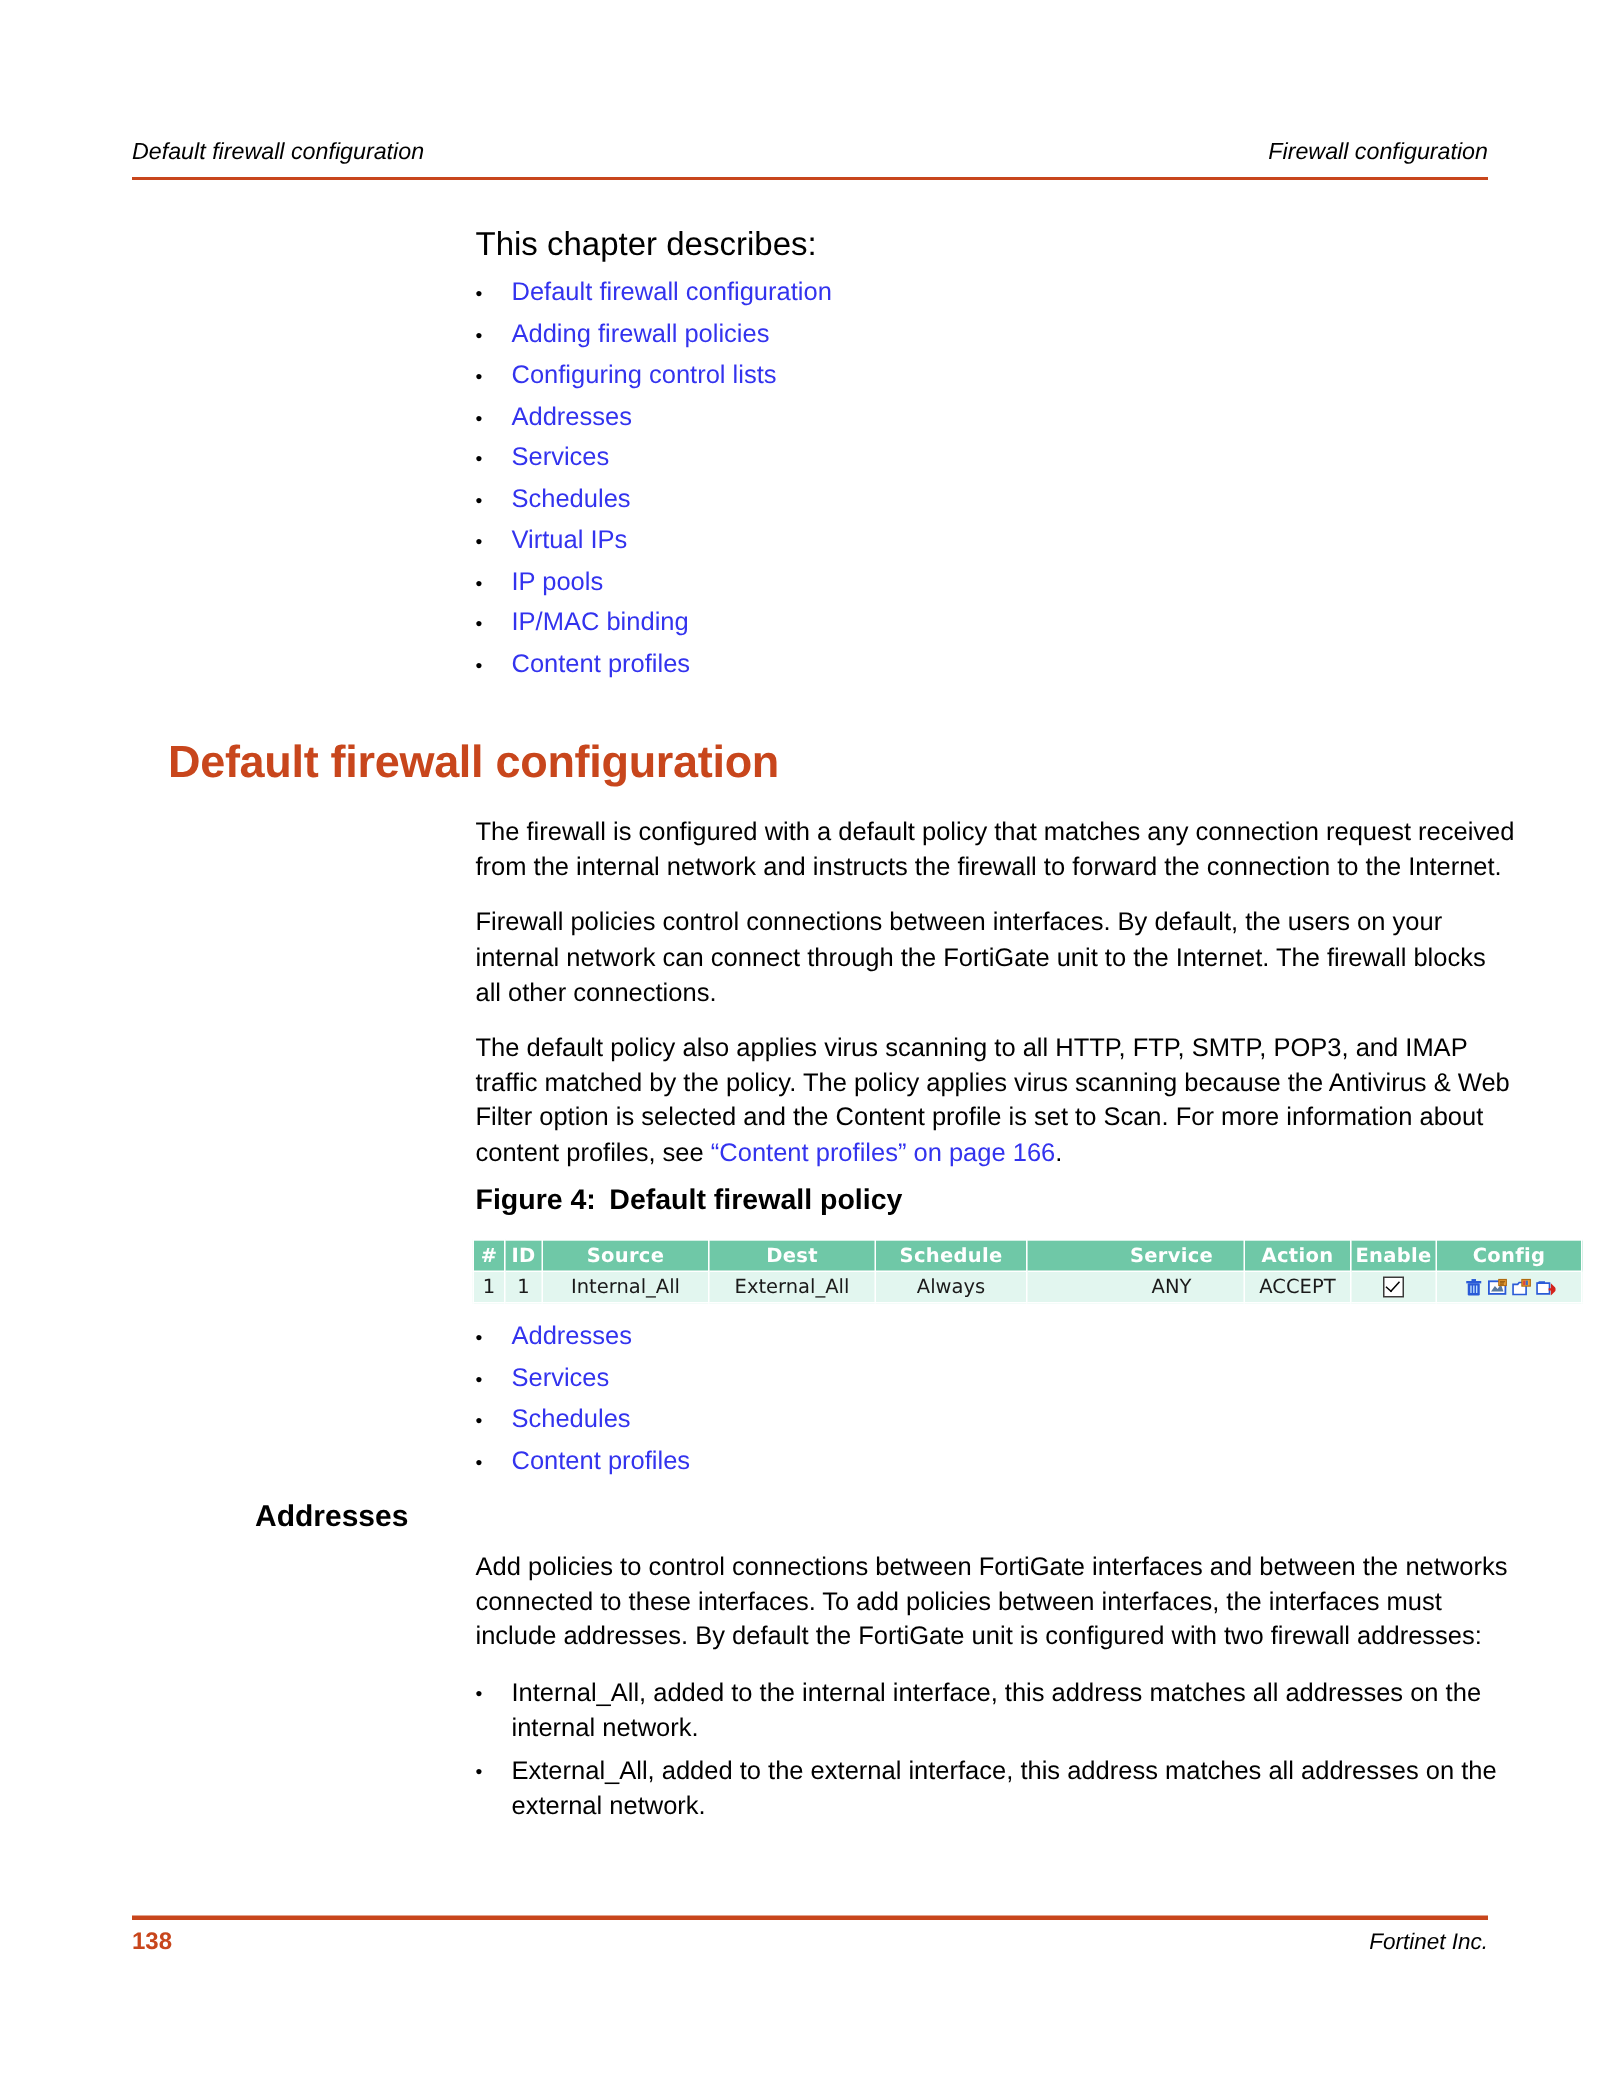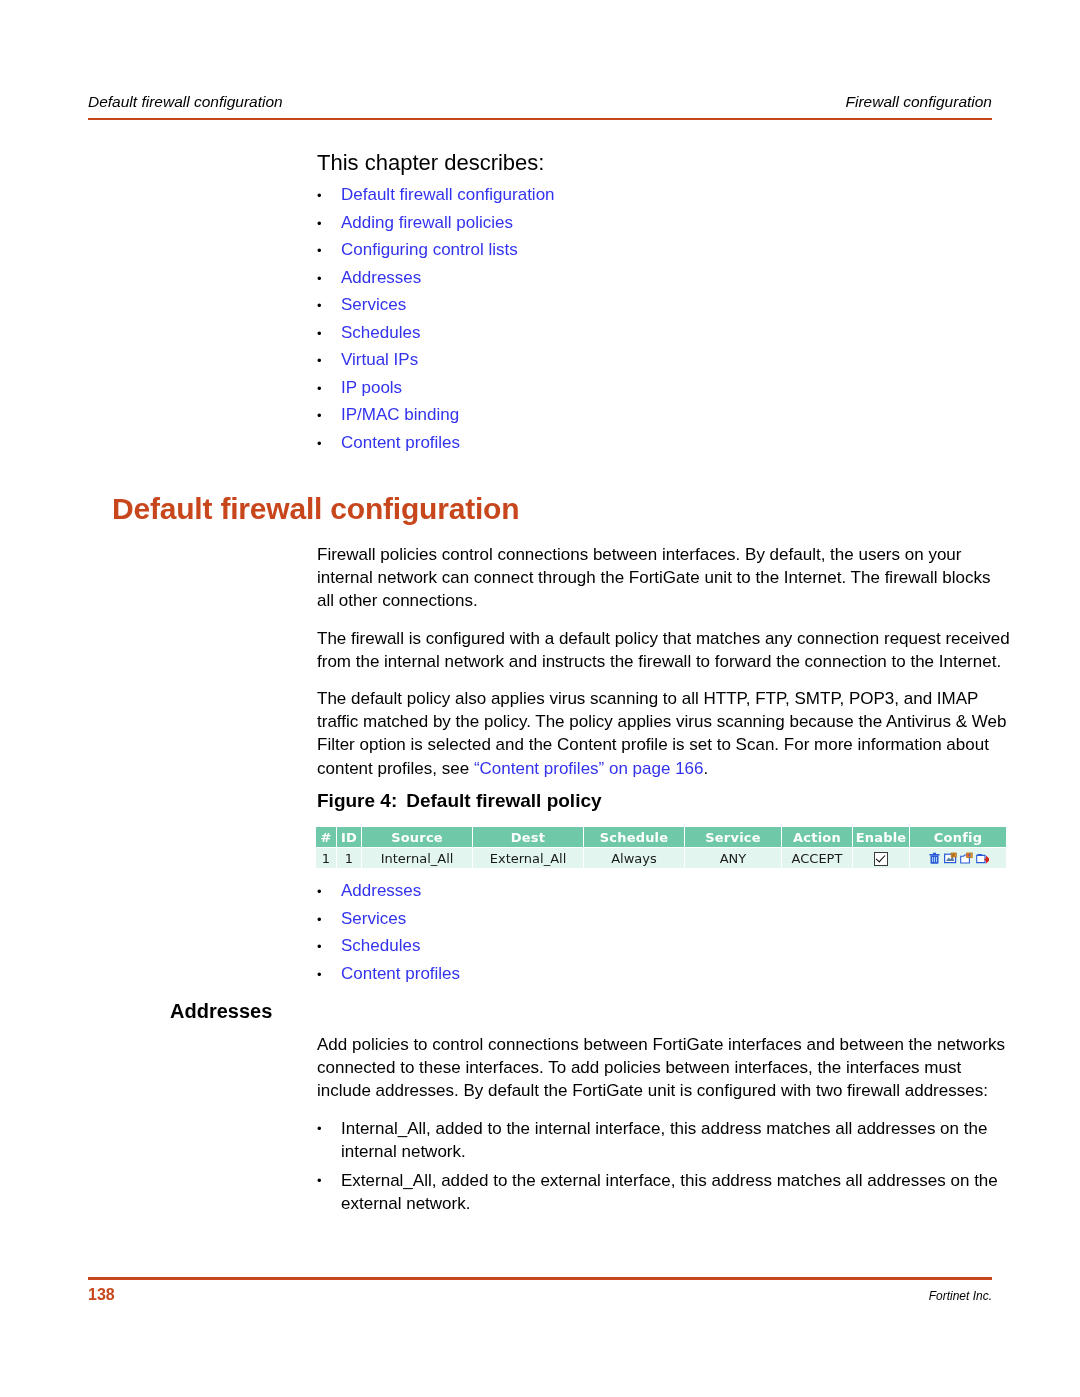--- a/index.html
+++ b/index.html
@@ -143,21 +143,21 @@
   .fw-table tbody td {
     background: #E2F6EF;
     color: #1a1a1a;
     font-weight: normal;
   }
   .fw-table .c-num { width: 20px; }
   .fw-table .c-id  { width: 24px; margin-top: 16px; }
   .fw-table .c-src { width: 110px; }
   .fw-table .c-dst { width: 110px; }
   .fw-table .c-sch { width: 100px; }
-  .fw-table .c-svc { width: 96px; }
+  .fw-table .c-svc { width: 96px; padding-left: 48px; }
   .fw-table .c-act { width: 70px; }
   .fw-table .c-ena { width: 56px; }
   .fw-table .c-cfg { width: 96px; }
 
   .chk {
     display: inline-block;
     width: 12px;
     height: 12px;
     border: 1px solid #3a3a3a;
     background: #fff;
@@ -246,21 +246,21 @@
     display: flex;
     justify-content: space-between;
     align-items: baseline;
   }
   .foot .pgnum {
     font-size: 16px;
     font-weight: bold;
     color: #C8461C;
   }
   .foot .corp {
-    font-size: 12px;
+    font-size: 15px;
     font-style: italic;
     color: #000;
   }
 </style>
 </head>
 <body>
 
 <div class="page">
 
   <div class="run-head">
@@ -311,22 +311,22 @@
       <li>
           <span class="bul">•</span>
           <span class="lk">Content profiles</span>
         </li>
     </ul>
   </div>
 
   <div class="h1">Default firewall configuration</div>
 
   <div class="body-col">
+    <p class="p">The firewall is configured with a default policy that matches any connection request received from the internal network and instructs the firewall to forward the connection to the Internet.</p>
     <p class="p">Firewall policies control connections between interfaces. By default, the users on your internal network can connect through the FortiGate unit to the Internet. The firewall blocks all other connections.</p>
-    <p class="p">The firewall is configured with a default policy that matches any connection request received from the internal network and instructs the firewall to forward the connection to the Internet.</p>
     <p class="p"><span>The default policy also applies virus scanning to all HTTP, FTP, SMTP, POP3, and IMAP traffic matched by the policy. The policy applies virus scanning because the Antivirus &amp; Web Filter option is selected and the Content profile is set to Scan. For more information about content profiles, see </span><span class="ilink">“Content profiles” on page 166</span><span>.</span></p>
   </div>
 
   <div class="fig-cap">
     <span class="num">Figure 4:</span><span>Default firewall policy</span>
   </div>
 
   <table class="fw-table">
     <thead>
       <tr>

